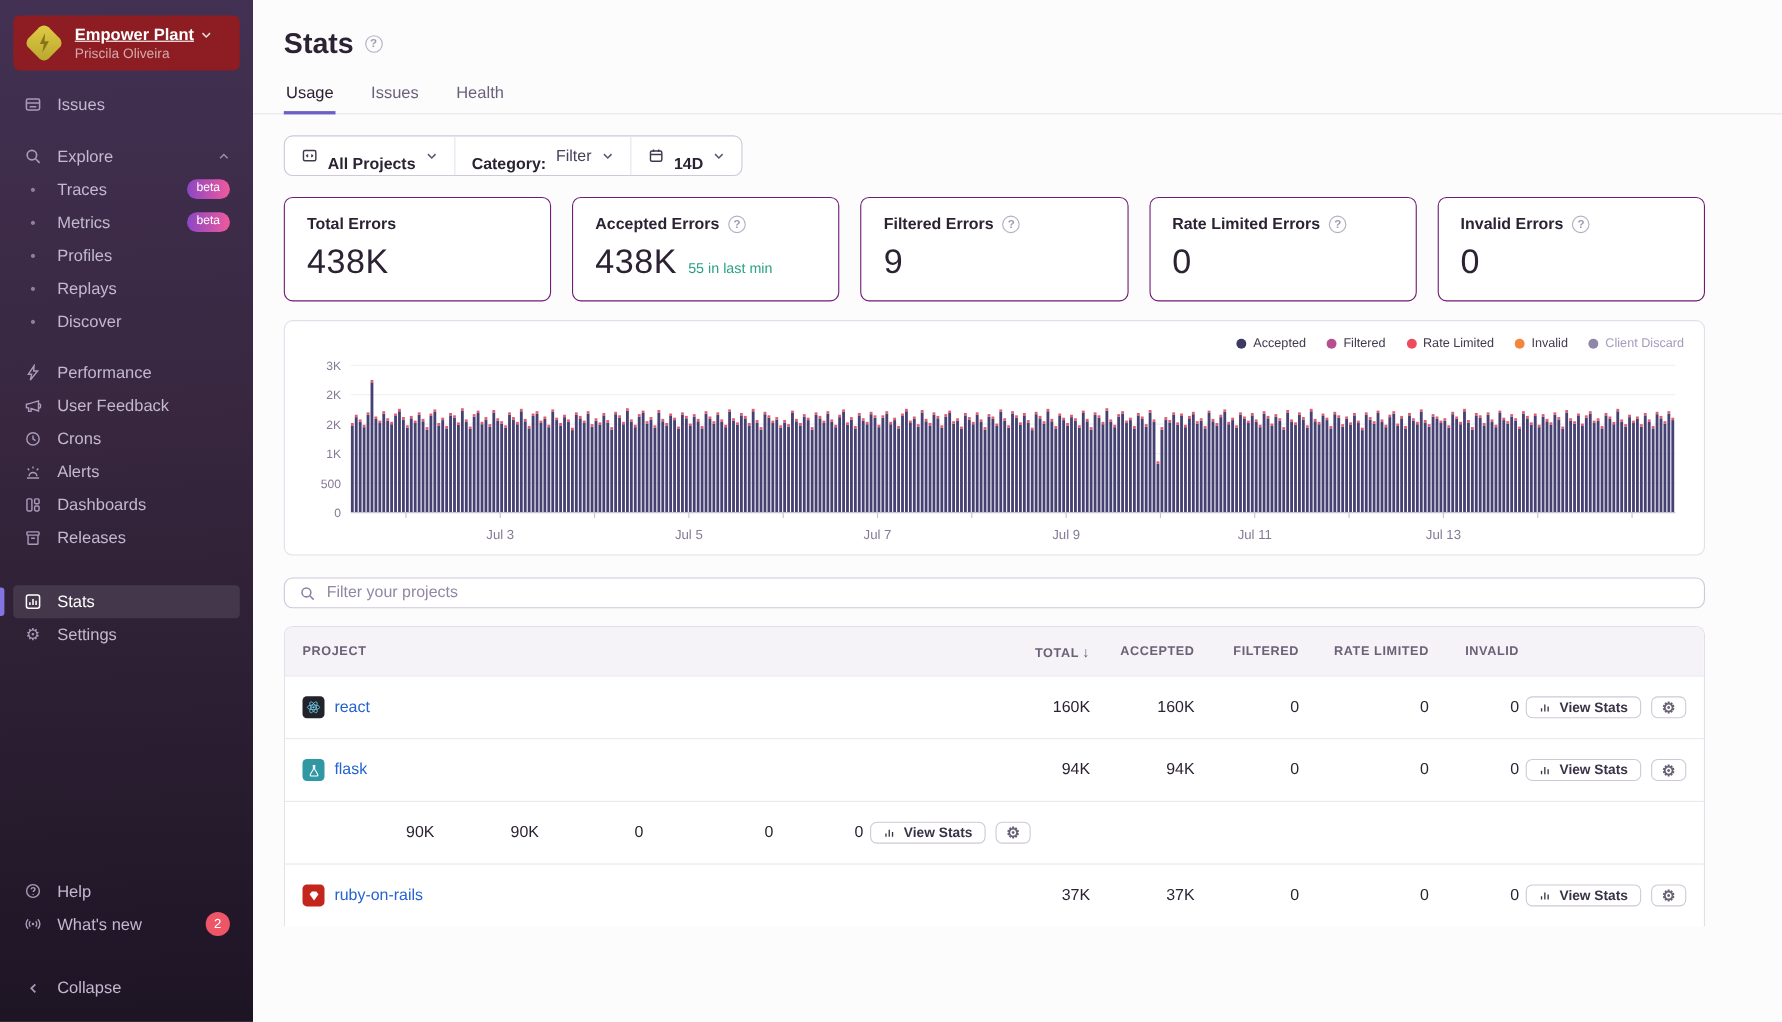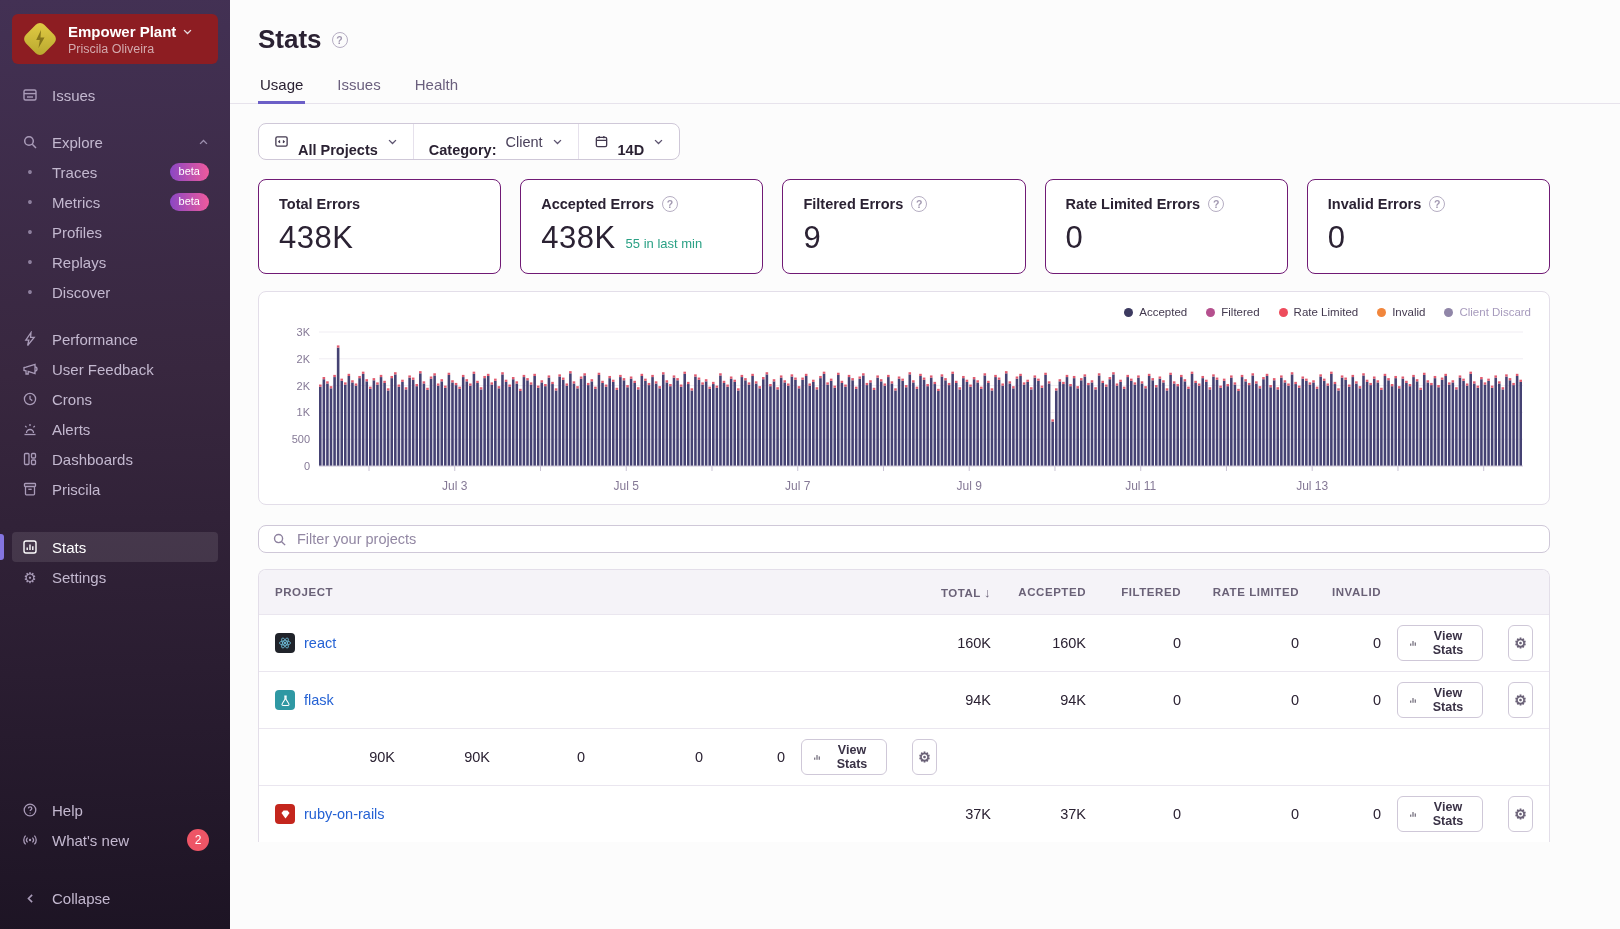--- a/index.html
+++ b/index.html
@@ -10,21 +10,21 @@
   
   .sidebar { width:230px; min-width:230px; height:100%;
     background:linear-gradient(178deg,#433154 0%,#38273f 40%,#2a1d31 72%,#1d1424 100%);
     color:#c3b8cf; display:flex; flex-direction:column; padding-top:14px; position:relative; }
   .org-box { margin:0 12px 16px; background:#8d1d22; border-radius:6px; padding:7px 10px; display:flex; gap:10px; align-items:center; cursor:pointer; }
   .org-logo { width:36px; height:36px; position:relative; flex:none; }
   .org-logo .diamond { position:absolute; left:5px; top:5px; width:26px; height:26px; background:linear-gradient(135deg,#e3cd45,#b7a62e); border-radius:6px; transform:rotate(45deg); }
   .org-logo .bolt { position:absolute; left:13px; top:9px; width:10px; height:18px; background:#86741a;
     clip-path:polygon(60% 0, 12% 55%, 48% 55%, 35% 100%, 95% 42%, 55% 42%); }
   .org-meta { min-width:0; }
-  .org-name { color:#fff; font-weight:700; font-size:15px; display:flex; align-items:center; gap:6px; white-space:nowrap; }
+  .org-name { color:#fff; font-weight:700; font-size:15px; display:flex; align-items:center; gap:6px; white-space:nowrap;text-decoration:underline; }
   .org-sub { color:#d3a9ad; font-size:12.5px; margin-top:2px; }
   .nav { padding:0 12px; }
   .nav-item { display:flex; align-items:center; gap:13px; height:30px; padding:0 9px; border-radius:4px; font-size:15px; cursor:pointer; position:relative; }
   .nav-item .nico { width:18px; display:flex; justify-content:center; flex:none; color:#a99bb8; }
   .nav-item.active { background:rgba(255,255,255,0.10); color:#fff; }
   .nav-item.active .nico { color:#fff; }
   .nav-item.active::before { content:''; position:absolute; left:-12px; top:2px; bottom:2px; width:4px; background:#8474e0; border-radius:0 3px 3px 0; }
   .bullet { width:18px; text-align:center; color:#8d7f9d; font-size:14px; flex:none; }
   .gap16 { height:17px; } .gap28 { height:28px; }
   .pill { margin-left:auto; font-size:11px; color:#fff; padding:2px 9px; border-radius:20px; line-height:1.2; }
@@ -82,21 +82,21 @@
   .table-card { margin-top:16px; background:#fff; border:1px solid #e3dee9; border-radius:8px 8px 0 0; border-bottom:none; overflow:hidden; }
   .thead { display:flex; align-items:center; background:#f5f3f8; height:44px; padding:0 16px; font-size:11.5px; font-weight:700; color:#6a6177; letter-spacing:.55px; }
   .trow { display:flex; align-items:center; height:57px; padding:0 16px; border-top:1px solid #eae6ef; font-size:14.5px; }
   .col-project { flex:1; display:flex; align-items:center; gap:9px; min-width:0; }
   .col-num { width:95px; text-align:right; flex:none; }
   .col-total { width:120px; } .col-rl { width:118px; } .col-inv { width:82px; }
   .col-actions { width:152px; flex:none; display:flex; justify-content:flex-end; gap:9px; }
   .sort-arrow { color:#6a6177; font-size:13px; margin-left:3px; }
   .plink { color:#2562d4; text-decoration:none; cursor:pointer; }
   .pi { width:20px; height:20px; border-radius:4px; flex:none; display:flex; align-items:center; justify-content:center; }
-  .btn { background:#fff; border:1px solid #cfc8d8; border-radius:6px; height:36px; display:flex; align-items:center; gap:7px; padding:0 11px; font-size:12.5px; font-weight:700; color:#3a3246; cursor:pointer;margin-left:16px; }
+  .btn { background:#fff; border:1px solid #cfc8d8; border-radius:6px; height:20px; display:flex; align-items:center; gap:7px; padding:0 11px; font-size:12.5px; font-weight:700; color:#3a3246; cursor:pointer; }
   .btn-icon { width:32px; padding:0; justify-content:center; color:#6a6177; font-size:14px; }
 </style>
 </head>
 <body>
 
 <aside class="sidebar">
   <div class="org-box">
     <div class="org-logo">
         <div class="diamond"></div>
         <div class="bolt"></div>
@@ -210,21 +210,21 @@
       <span>Dashboards</span>
     </div>
     <div class="nav-item">
       <span class="nico">
           <svg width="16" height="16" viewBox="0 0 16 16" fill="none" stroke="currentColor" stroke-width="1.3">
             <rect x="2.5" y="2.5" width="11" height="3" rx=".8"></rect>
             <path d="M3.5 5.5V13a.8.8 0 0 0 .8.8h7.4a.8.8 0 0 0 .8-.8V5.5"></path>
             <line x1="6.3" y1="8.3" x2="9.7" y2="8.3"></line>
           </svg>
         </span>
-      <span>Priscila</span>
+      <span>Releases</span>
     </div>
     <div class="gap28"></div>
     <div class="nav-item active">
       <span class="nico">
           <svg width="16" height="16" viewBox="0 0 16 16" fill="none" stroke="currentColor" stroke-width="1.4">
             <rect x="2" y="2" width="12" height="12" rx="2"></rect>
             <line x1="5.2" y1="11" x2="5.2" y2="8.4"></line>
             <line x1="8" y1="11" x2="8" y2="5.6"></line>
             <line x1="10.8" y1="11" x2="10.8" y2="7.2"></line>
           </svg>
@@ -295,21 +295,21 @@
           </span>
         <span class="fbold">All Projects</span>
         <span class="chev">
             <svg width="11" height="11" viewBox="0 0 16 16" fill="none" stroke="currentColor" stroke-width="2">
               <polyline points="3,6 8,11 13,6"></polyline>
             </svg>
           </span>
       </div>
       <div class="fseg">
         <span class="fbold">Category:</span>
-        <span class="fval">Client</span>
+        <span class="fval">Filter</span>
         <span class="chev">
             <svg width="11" height="11" viewBox="0 0 16 16" fill="none" stroke="currentColor" stroke-width="2">
               <polyline points="3,6 8,11 13,6"></polyline>
             </svg>
           </span>
       </div>
       <div class="fseg">
         <span class="ficon">
             <svg width="15" height="15" viewBox="0 0 16 16" fill="none" stroke="currentColor" stroke-width="1.4">
               <rect x="2.5" y="3.5" width="11" height="10" rx="1.5"></rect>

